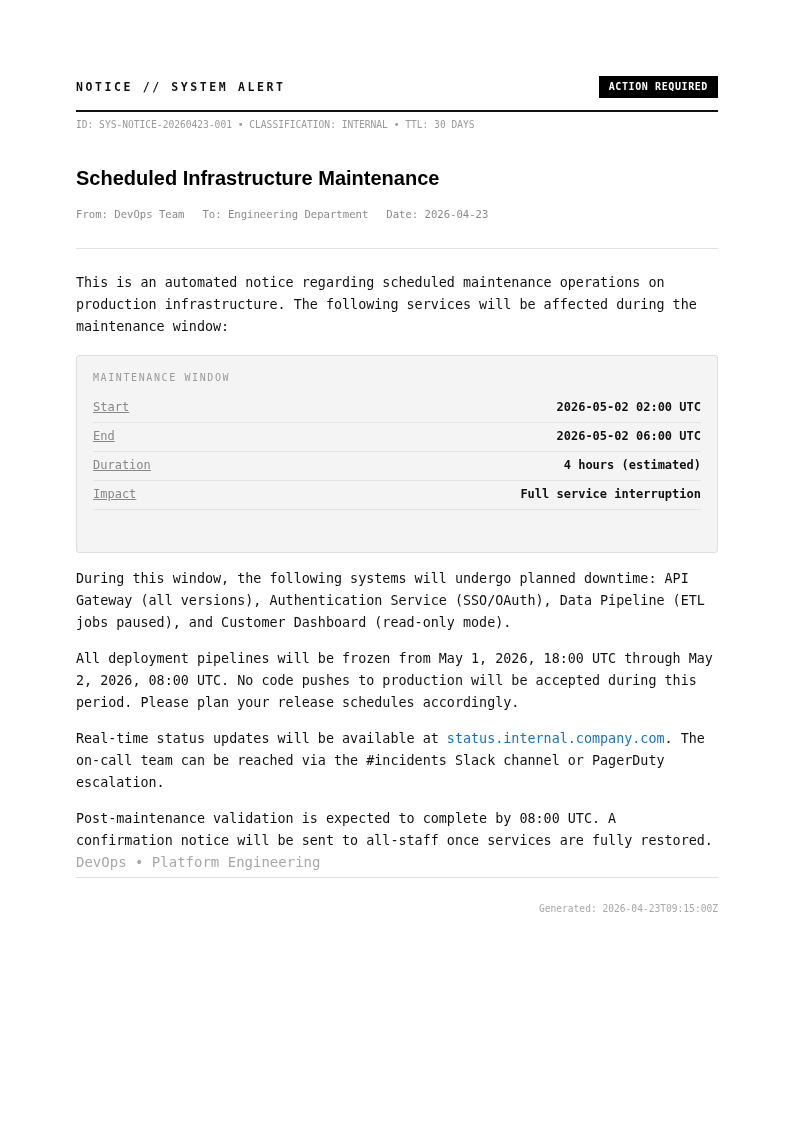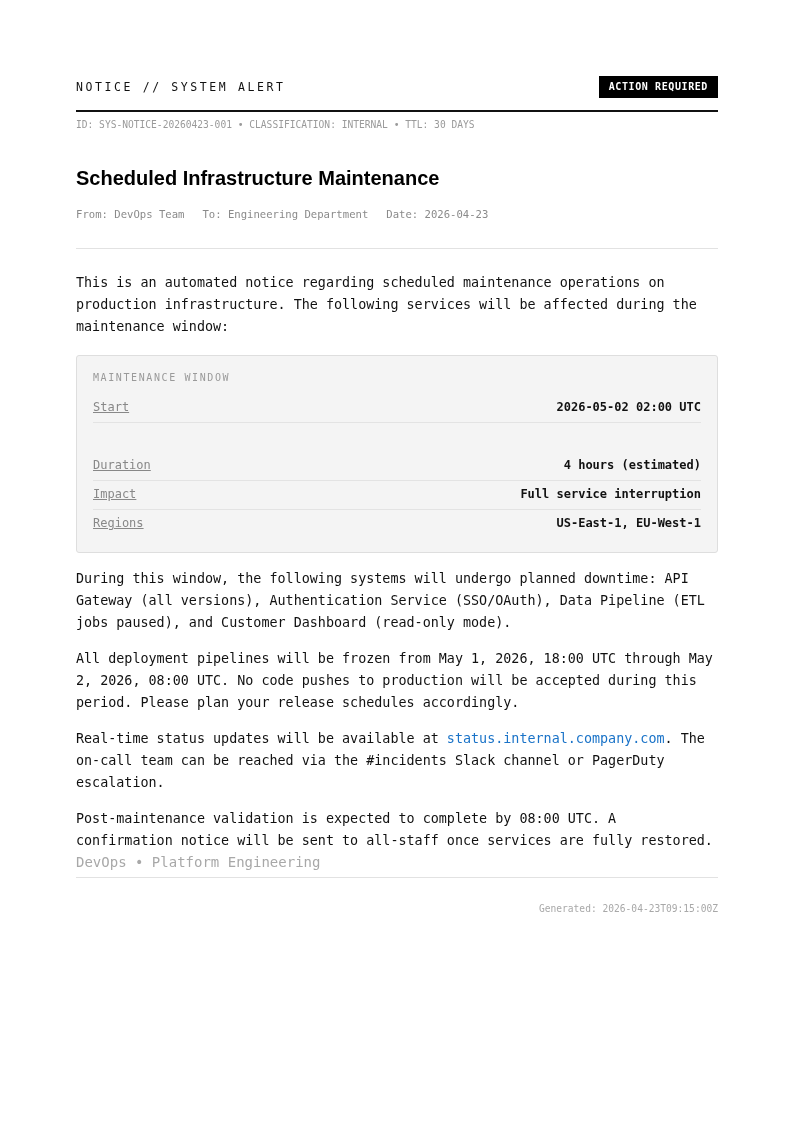--- a/index.html
+++ b/index.html
@@ -1,19 +1,19 @@
 <!DOCTYPE html>
 <html><head>
   <meta charset="utf-8">
   <style>
     html, body { margin: 0; padding: 0; background: #ffffff; }
     body { width: 794px; height: 1123px; position: relative; font-family: "DejaVu Sans Mono", monospace; color: #1a1a1a; }
     .page { position: absolute; left: 76px; top: 0; width: 642px; }
     .header { position: absolute; top: 76px; left: 0; width: 642px; height: 34px; border-bottom: 2px solid #111; }
-    .header-title { position: absolute; left: 0; top: 4px; font-size: 11.5px; font-weight: normal; letter-spacing: 2.6px; color: #111; text-align: center; }
+    .header-title { position: absolute; left: 0; top: 4px; font-size: 11.5px; font-weight: bold; letter-spacing: 2.6px; color: #111; text-align: center; }
     .badge { position: absolute; right: 0; top: 0; height: 22px; line-height: 22px; padding: 0 10px; background: #000000; color: #fff; font-size: 10px; font-weight: bold; letter-spacing: 0.6px; }
     .meta-line { position: absolute; top: 119px; left: 0; font-size: 9.6px; color: #9a9a9a; }
     .title { position: absolute; top: 167px; left: 0; font-family: "Liberation Sans", sans-serif; font-weight: bold; font-size: 20px; color: #000; white-space: nowrap; }
     .byline { position: absolute; top: 208px; left: 0; font-size: 10.6px; color: #8a8a8a; white-space: pre; }
     .byline span { margin-right: 18px; margin-top: 8px; }
     .rule1 { position: absolute; top: 248px; left: 0; width: 642px; height: 1px; background: #e2e2e2; }
     .para { position: absolute; left: 0; width: 642px; font-size: 13.4px; line-height: 22px; color: #111; margin: 0; }
     .para a { color: #1a73c8; text-decoration: none; }
     .mw { position: absolute; top: 355px; left: 0; width: 640px; height: 196px; background: #f4f4f4; border: 1px solid #dedede; border-radius: 3px; }
     .mw-label { position: absolute; top: 16px; left: 16px; font-size: 10px; letter-spacing: 1.6px; color: #9a9a9a; }
@@ -43,31 +43,31 @@
   <div class="rule1"></div>
 
   <p class="para" style="top:272px">This is an automated notice regarding scheduled maintenance operations on production infrastructure. The following services will be affected during the maintenance window:</p>
 
   <div class="mw">
     <div class="mw-label">MAINTENANCE WINDOW</div>
     <div class="mw-row" style="top:38px">
       <span class="mw-key">Start</span>
       <span class="mw-val">2026-05-02 02:00 UTC</span>
     </div>
+    <div class="mw-row" style="top:67px">
+      <span class="mw-key">End</span>
+      <span class="mw-val">2026-05-02 06:00 UTC</span>
+    </div>
     <div class="mw-row" style="top:96px">
       <span class="mw-key">Duration</span>
       <span class="mw-val">4 hours (estimated)</span>
     </div>
     <div class="mw-row" style="top:125px">
       <span class="mw-key">Impact</span>
       <span class="mw-val">Full service interruption</span>
-    </div>
-    <div class="mw-row last" style="top:154px">
-      <span class="mw-key">Regions</span>
-      <span class="mw-val">US-East-1, EU-West-1</span>
     </div>
   </div>
 
   <p class="para" style="top:568px">During this window, the following systems will undergo planned downtime: API Gateway (all versions), Authentication Service (SSO/OAuth), Data Pipeline (ETL jobs paused), and Customer Dashboard (read-only mode).</p>
   <p class="para" style="top:648px">All deployment pipelines will be frozen from May 1, 2026, 18:00 UTC through May 2, 2026, 08:00 UTC. No code pushes to production will be accepted during this period. Please plan your release schedules accordingly.</p>
   <p class="para" style="top:728px"><span>Real-time status updates will be available at </span><a>status.internal.company.com</a><span>. The on-call team can be reached via the #incidents Slack channel or PagerDuty escalation.</span></p>
   <p class="para" style="top:808px">Post-maintenance validation is expected to complete by 08:00 UTC. A confirmation notice will be sent to all-staff once services are fully restored.</p>
 
   <div class="rule2"></div>
   <div class="footer-left">DevOps • Platform Engineering</div>

